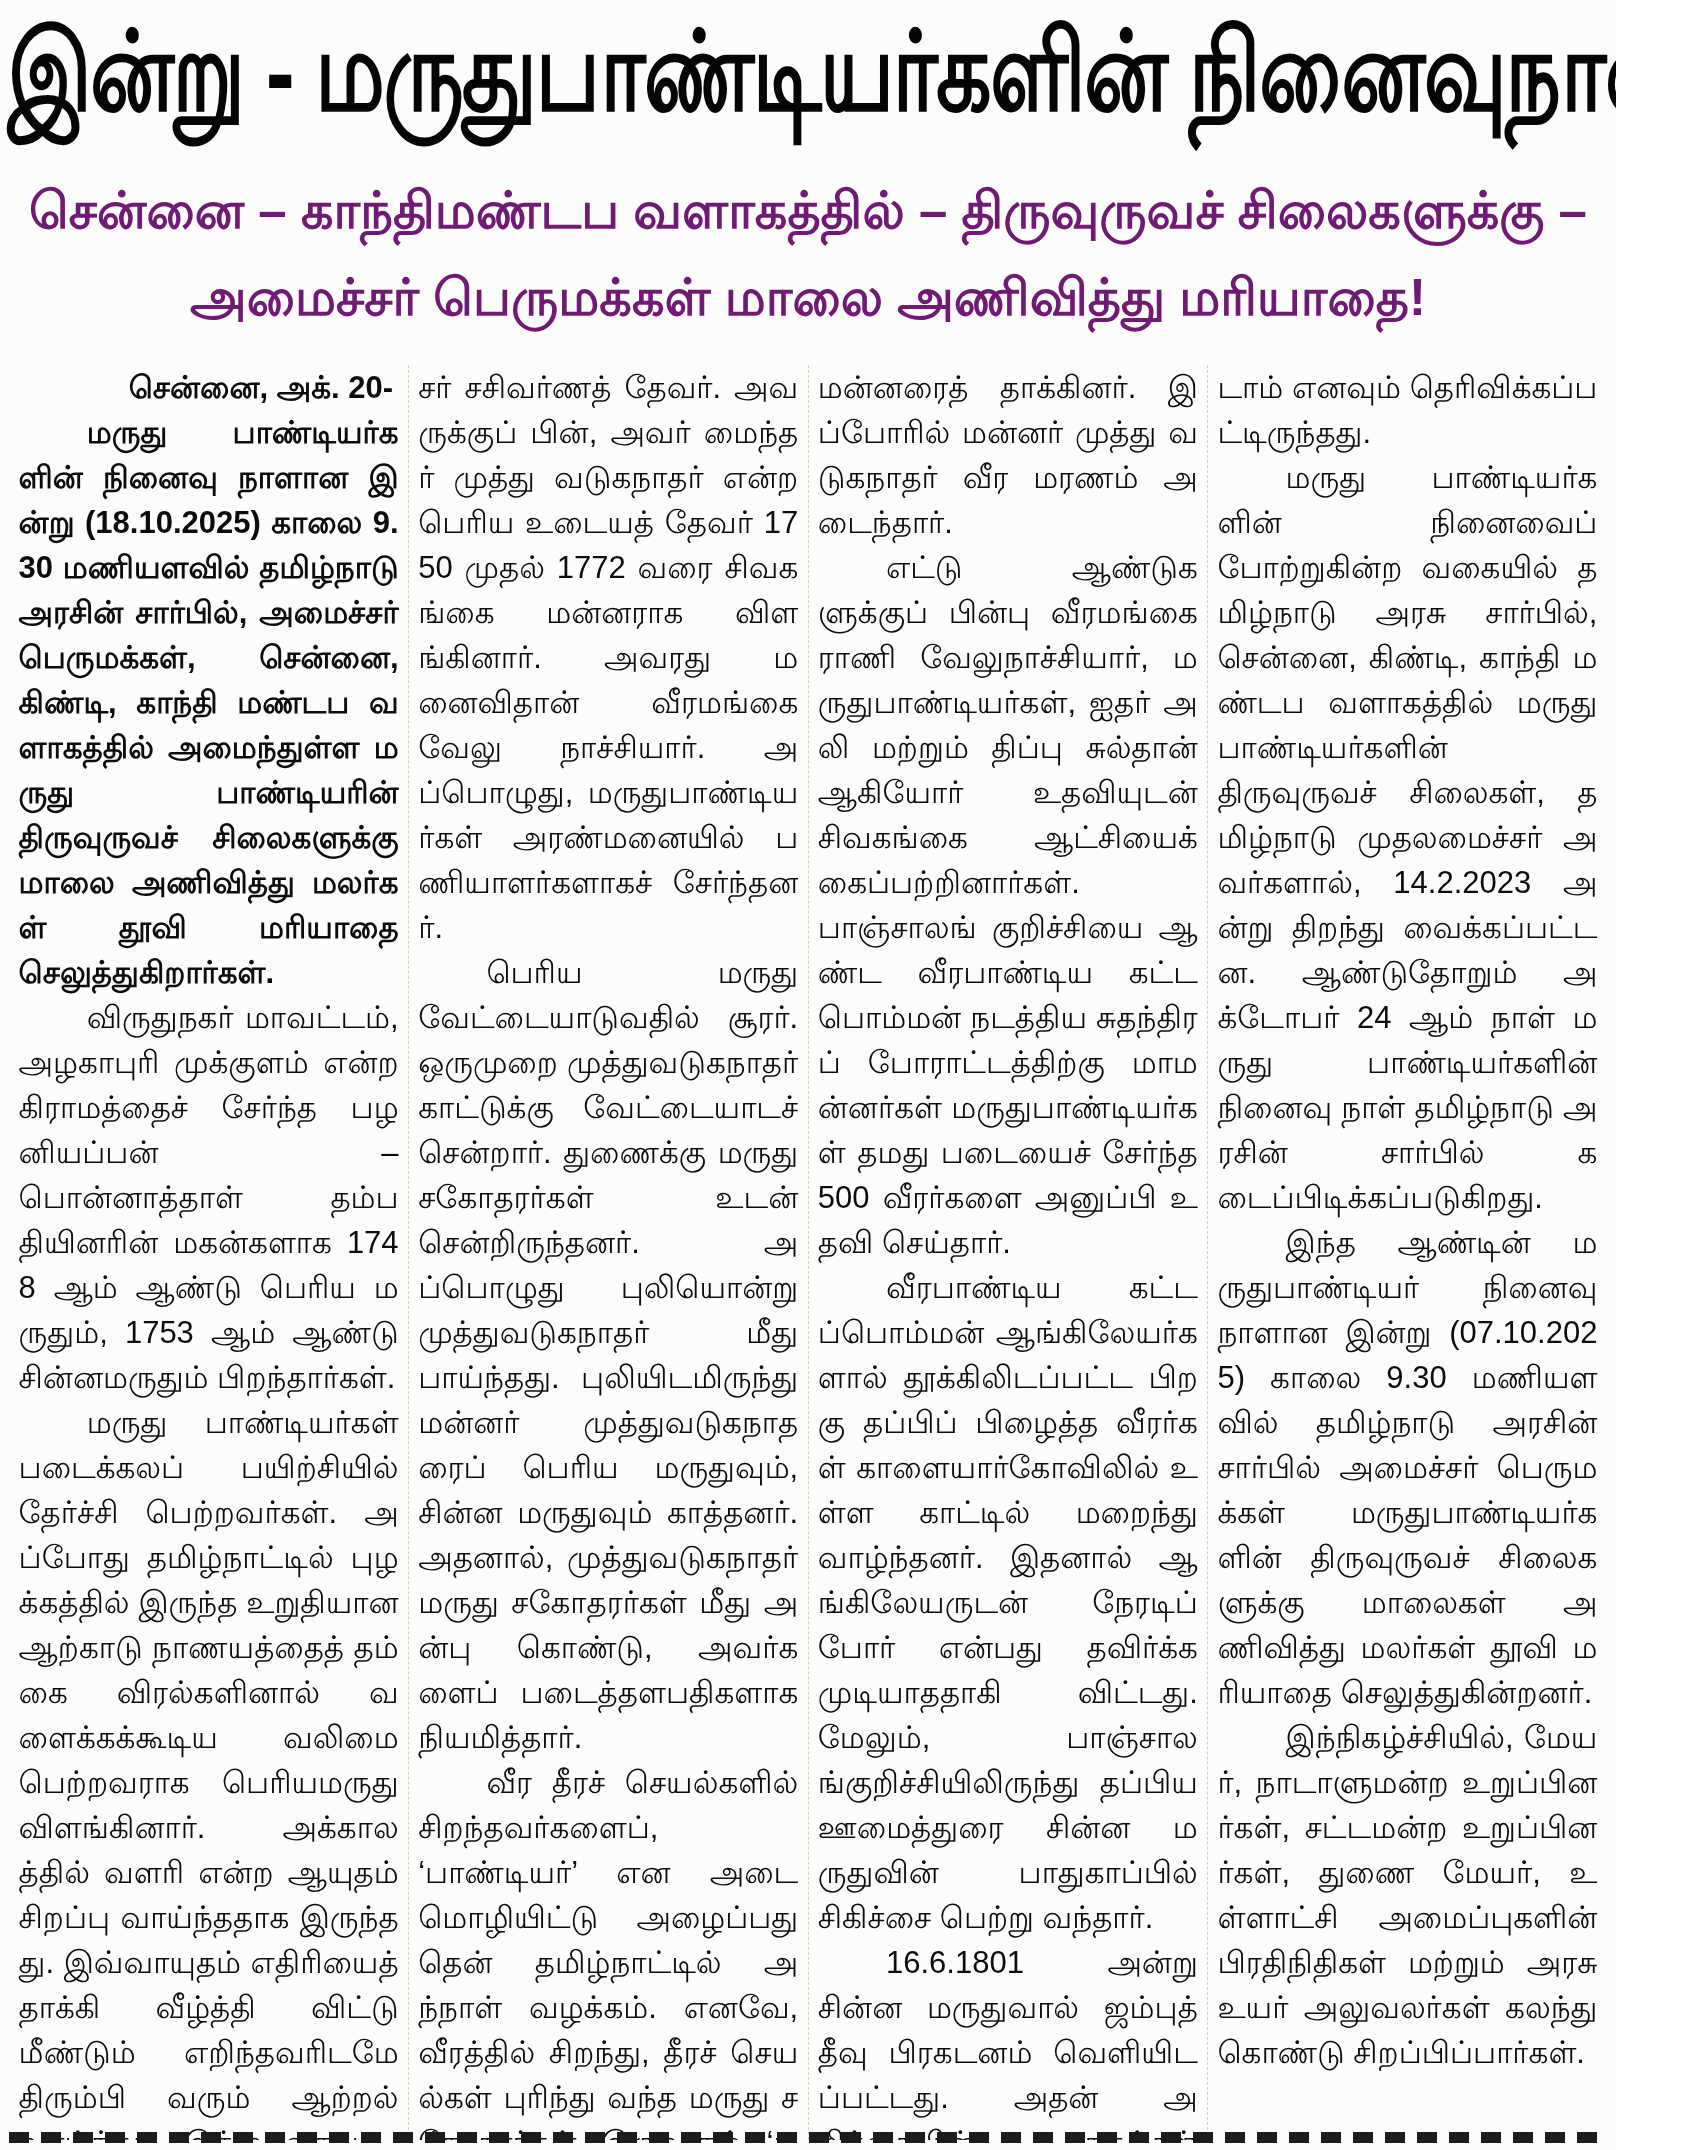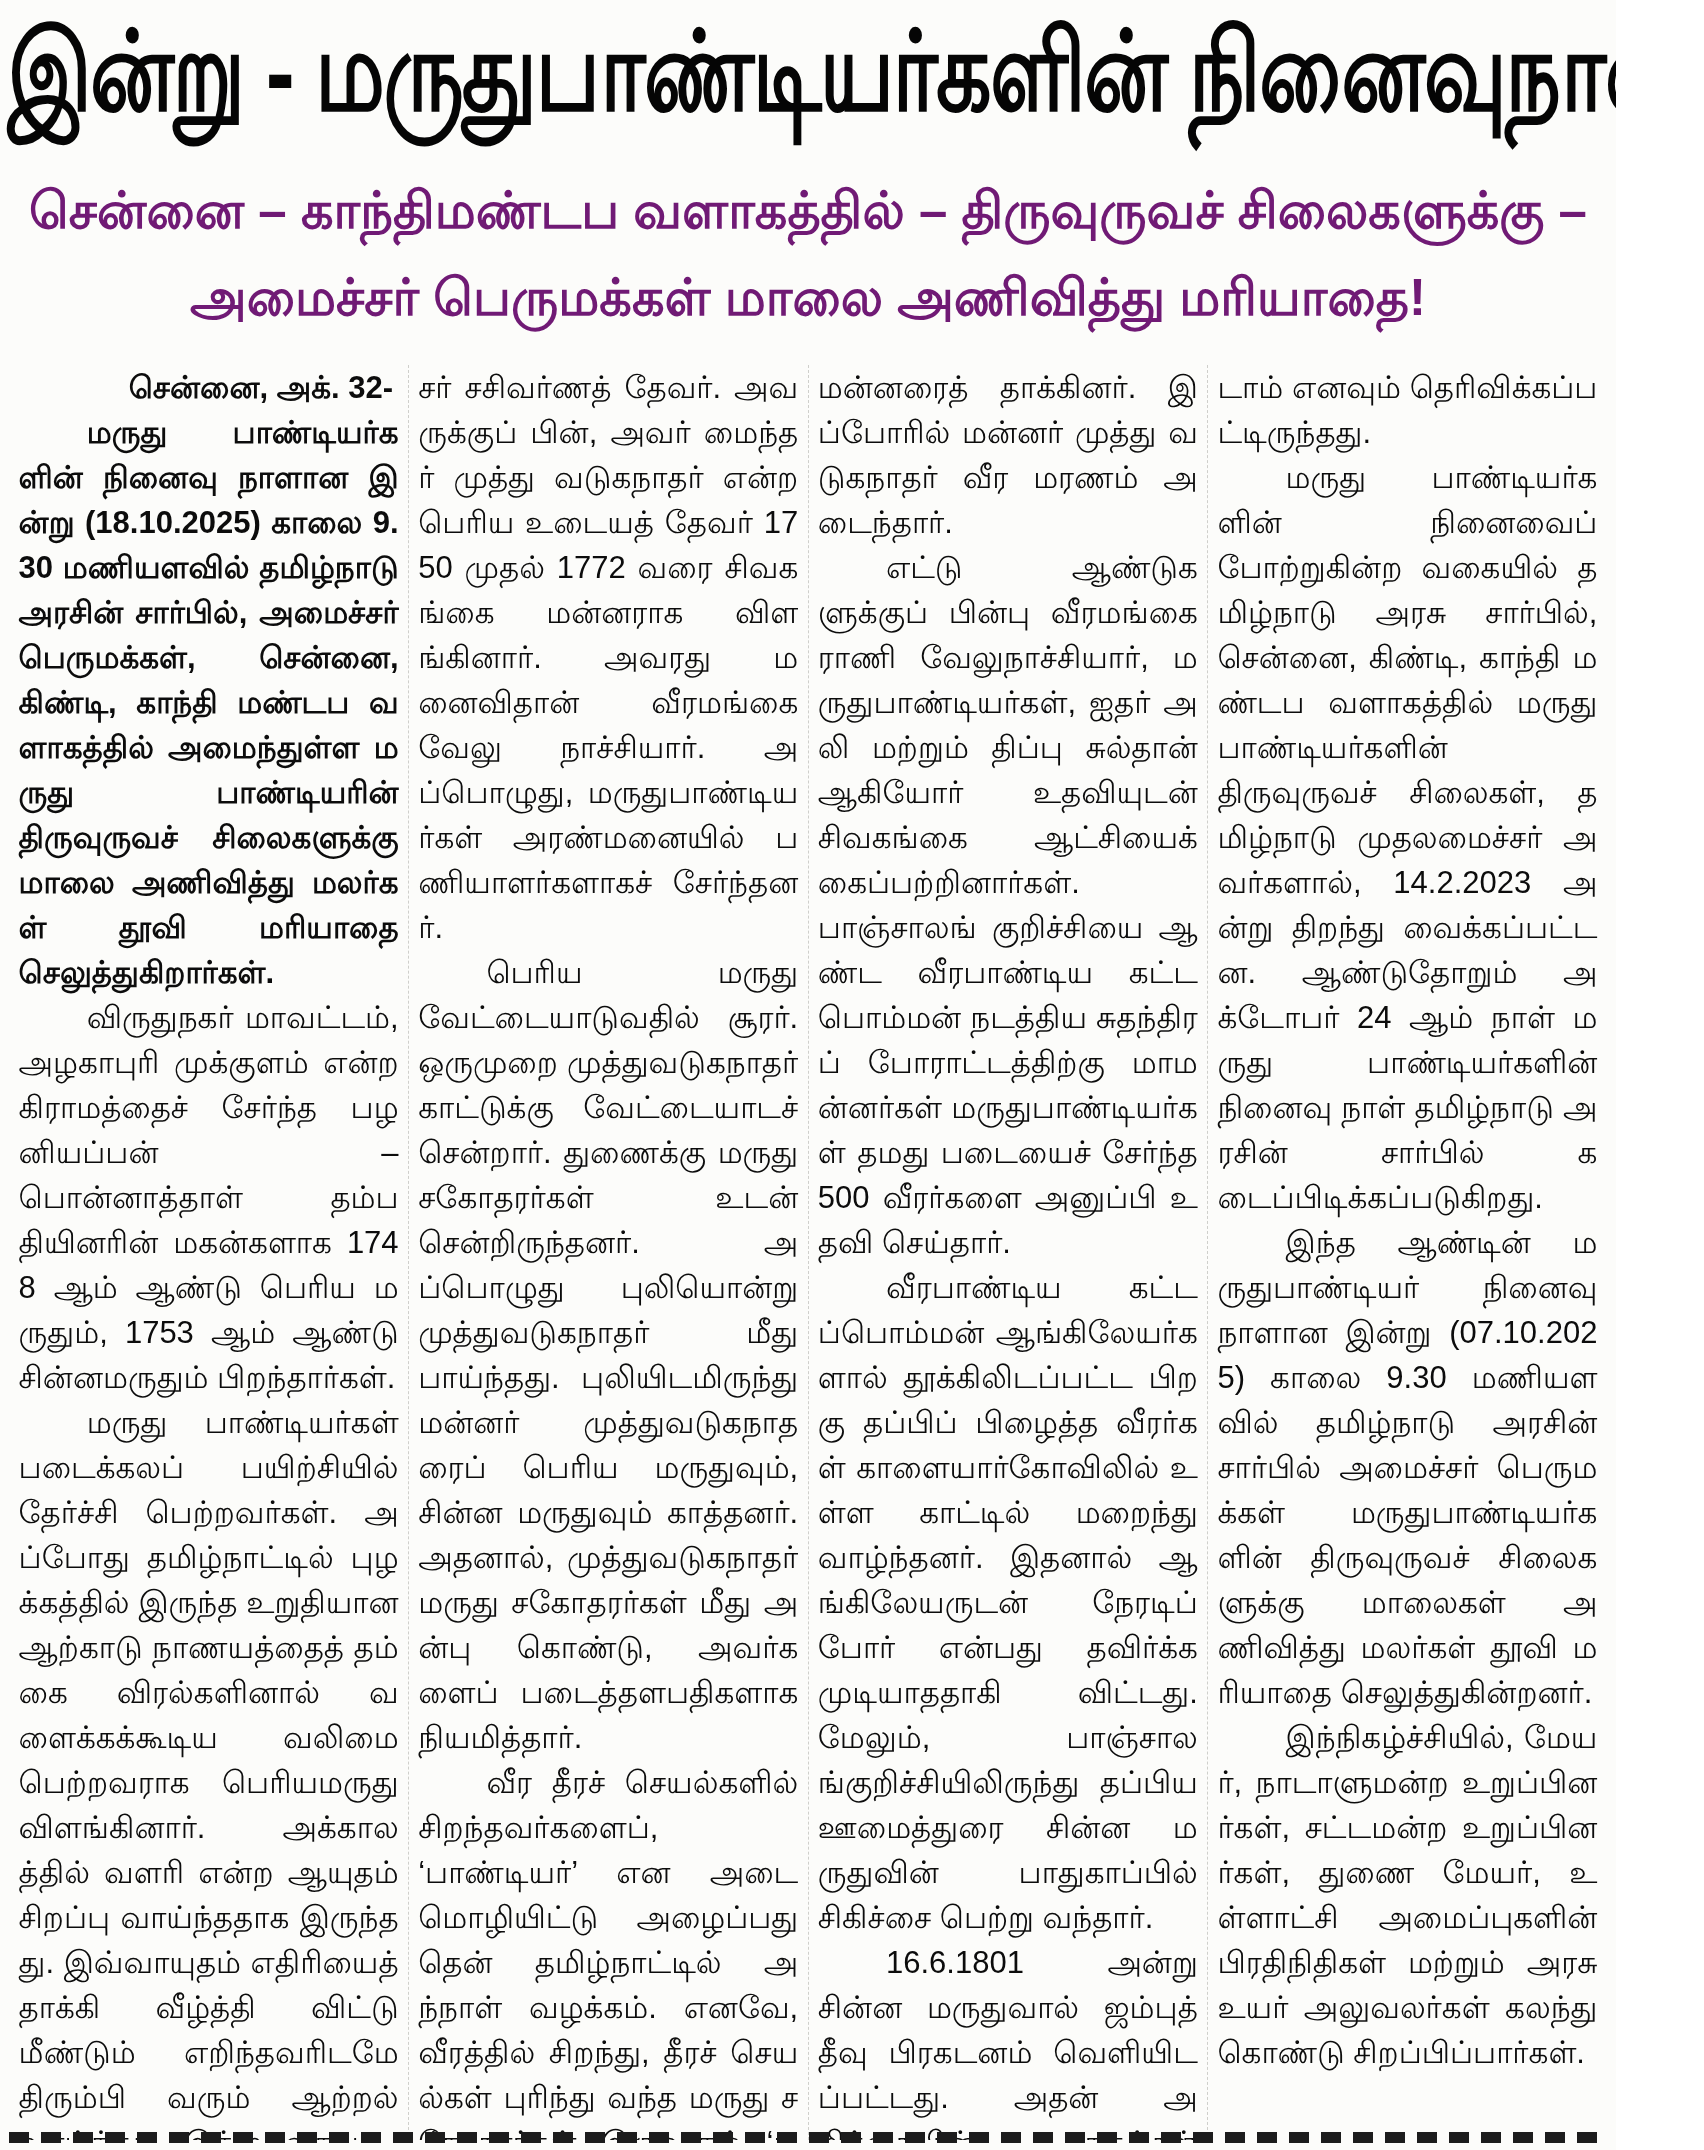--- a/index.html
+++ b/index.html
@@ -78,21 +78,21 @@
   <h1 class="headline">இன்று - மருதுபாண்டியர்களின் நினைவுநாள்!</h1>
 
   <div class="subhead">
     <div>சென்னை – காந்திமண்டப வளாகத்தில் – திருவுருவச் சிலைகளுக்கு –</div>
     <div>அமைச்சர் பெருமக்கள் மாலை அணிவித்து மரியாதை!</div>
   </div>
 
   <div class="body-columns">
 
     <div class="col">
-      <p class="dateline">சென்னை, அக். 32-</p>
+      <p class="dateline">சென்னை, அக். 20-</p>
       <p class="para lead">மருது பாண்டியர்களின் நினைவு நாளான இன்று (18.10.2025) காலை 9.30 மணியளவில் தமிழ்நாடு அரசின் சார்பில், அமைச்சர் பெருமக்கள், சென்னை, கிண்டி, காந்தி மண்டப வளாகத்தில் அமைந்துள்ள மருது பாண்டியரின் திருவுருவச் சிலைகளுக்கு மாலை அணிவித்து மலர்கள் தூவி மரியாதை செலுத்துகிறார்கள்.</p>
       <p class="para">விருதுநகர் மாவட்டம், அழகாபுரி முக்குளம் என்ற கிராமத்தைச் சேர்ந்த பழனியப்பன் – பொன்னாத்தாள் தம்பதியினரின் மகன்களாக 1748 ஆம் ஆண்டு பெரிய மருதும், 1753 ஆம் ஆண்டு சின்னமருதும் பிறந்தார்கள்.</p>
       <p class="para">மருது பாண்டியர்கள் படைக்கலப் பயிற்சியில் தேர்ச்சி பெற்றவர்கள். அப்போது தமிழ்நாட்டில் புழக்கத்தில் இருந்த உறுதியான ஆற்காடு நாணயத்தைத் தம் கை விரல்களினால் வளைக்கக்கூடிய வலிமை பெற்றவராக பெரியமருது விளங்கினார். அக்காலத்தில் வளரி என்ற ஆயுதம் சிறப்பு வாய்ந்ததாக இருந்தது. இவ்வாயுதம் எதிரியைத் தாக்கி வீழ்த்தி விட்டு மீண்டும் எறிந்தவரிடமே திரும்பி வரும் ஆற்றல் வாய்ந்தது. இத்தைகைய பயங்கரமான வளரி ஆயுதத்தைத் திறமையாகப் பயன்படுத்துவதில் மருது பாண்டியர்கள் சிறந்து விளங்கினர்.</p>
 
     </div>
 
     <div class="col">
       <p class="para noindent">சர் சசிவர்ணத் தேவர். அவருக்குப் பின், அவர் மைந்தர் முத்து வடுகநாதர் என்ற பெரிய உடையத் தேவர் 1750 முதல் 1772 வரை சிவகங்கை மன்னராக விளங்கினார். அவரது மனைவிதான் வீரமங்கை வேலு நாச்சியார். அப்பொழுது, மருதுபாண்டியர்கள் அரண்மனையில் பணியாளர்களாகச் சேர்ந்தனர்.</p>
       <p class="para">பெரிய மருது வேட்டையாடுவதில் சூரர். ஒருமுறை முத்துவடுகநாதர் காட்டுக்கு வேட்டையாடச் சென்றார். துணைக்கு மருது சகோதரர்கள் உடன் சென்றிருந்தனர். அப்பொழுது புலியொன்று முத்துவடுகநாதர் மீது பாய்ந்தது. புலியிடமிருந்து மன்னர் முத்துவடுகநாதரைப் பெரிய மருதுவும், சின்ன மருதுவும் காத்தனர். அதனால், முத்துவடுகநாதர் மருது சகோதரர்கள் மீது அன்பு கொண்டு, அவர்களைப் படைத்தளபதிகளாக நியமித்தார்.</p>
       <p class="para">வீர தீரச் செயல்களில் சிறந்தவர்களைப், ‘பாண்டியர்’ என அடை மொழியிட்டு அழைப்பது தென் தமிழ்நாட்டில் அந்நாள் வழக்கம். எனவே, வீரத்தில் சிறந்து, தீரச் செயல்கள் புரிந்து வந்த மருது சகோதரர்கள் இருவரும் ‘மருதுபாண்டியர்’ என மக்களால் அழைக்கப்பட்டனர்.</p>

